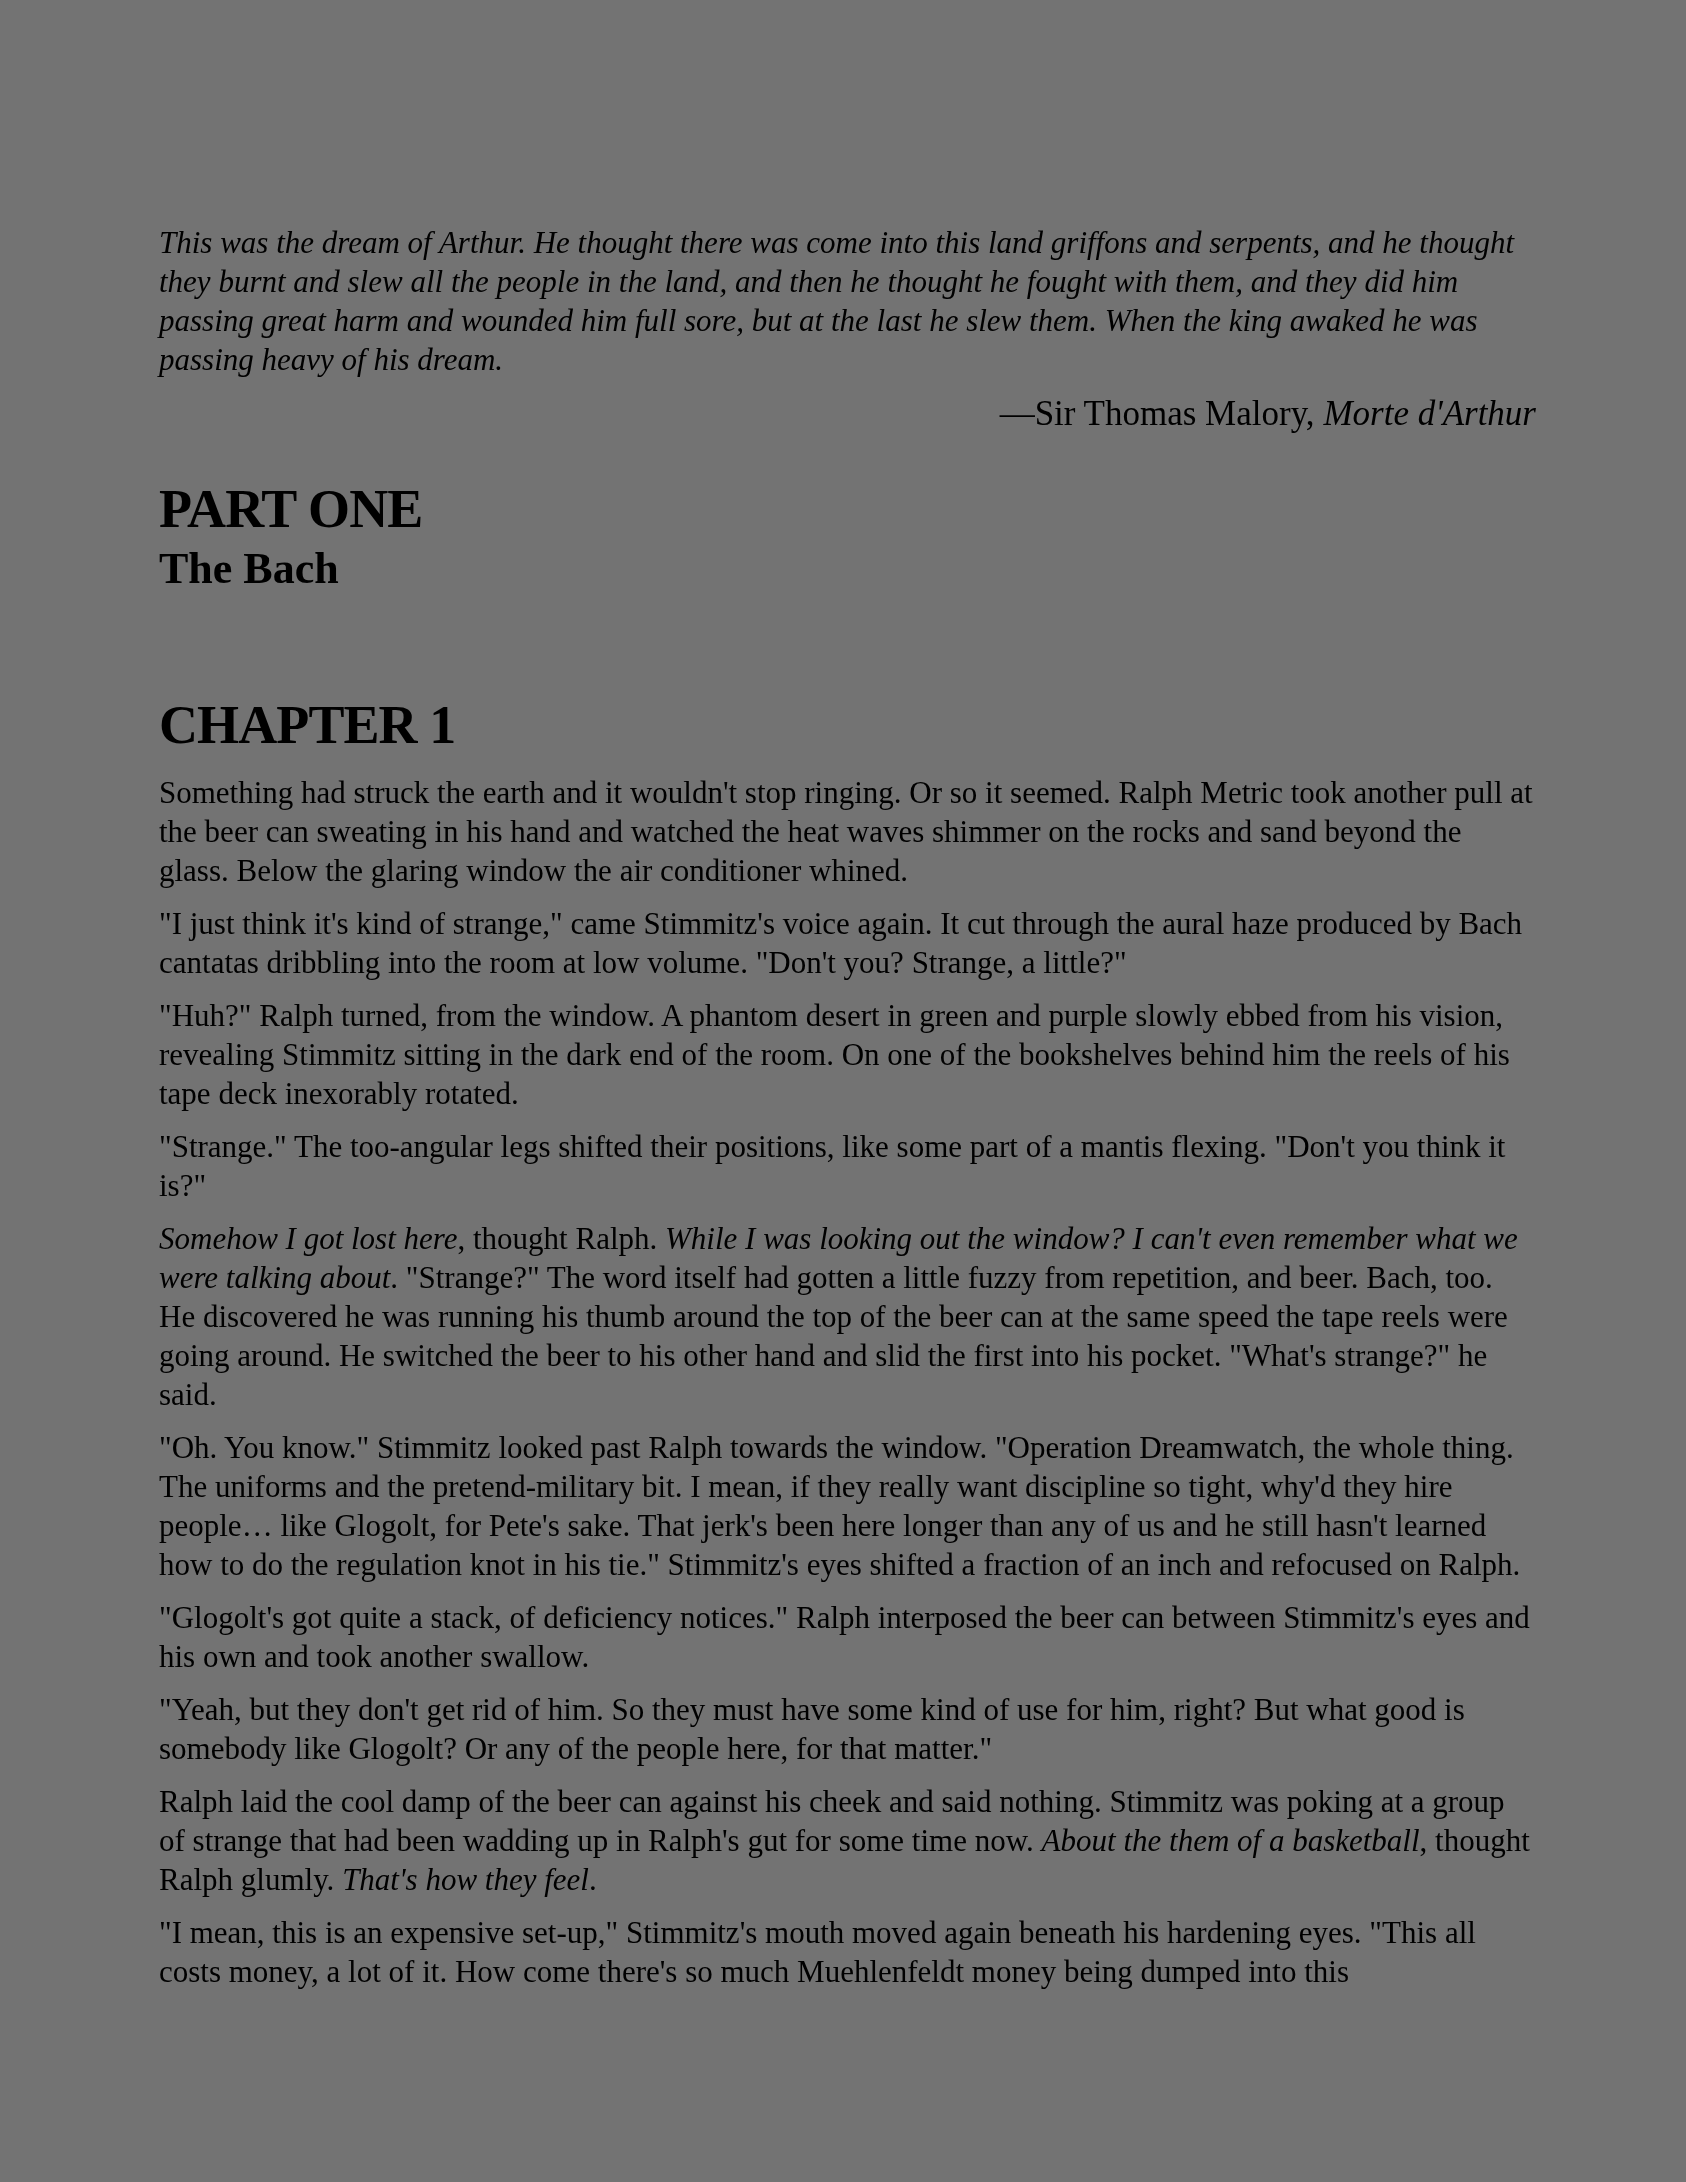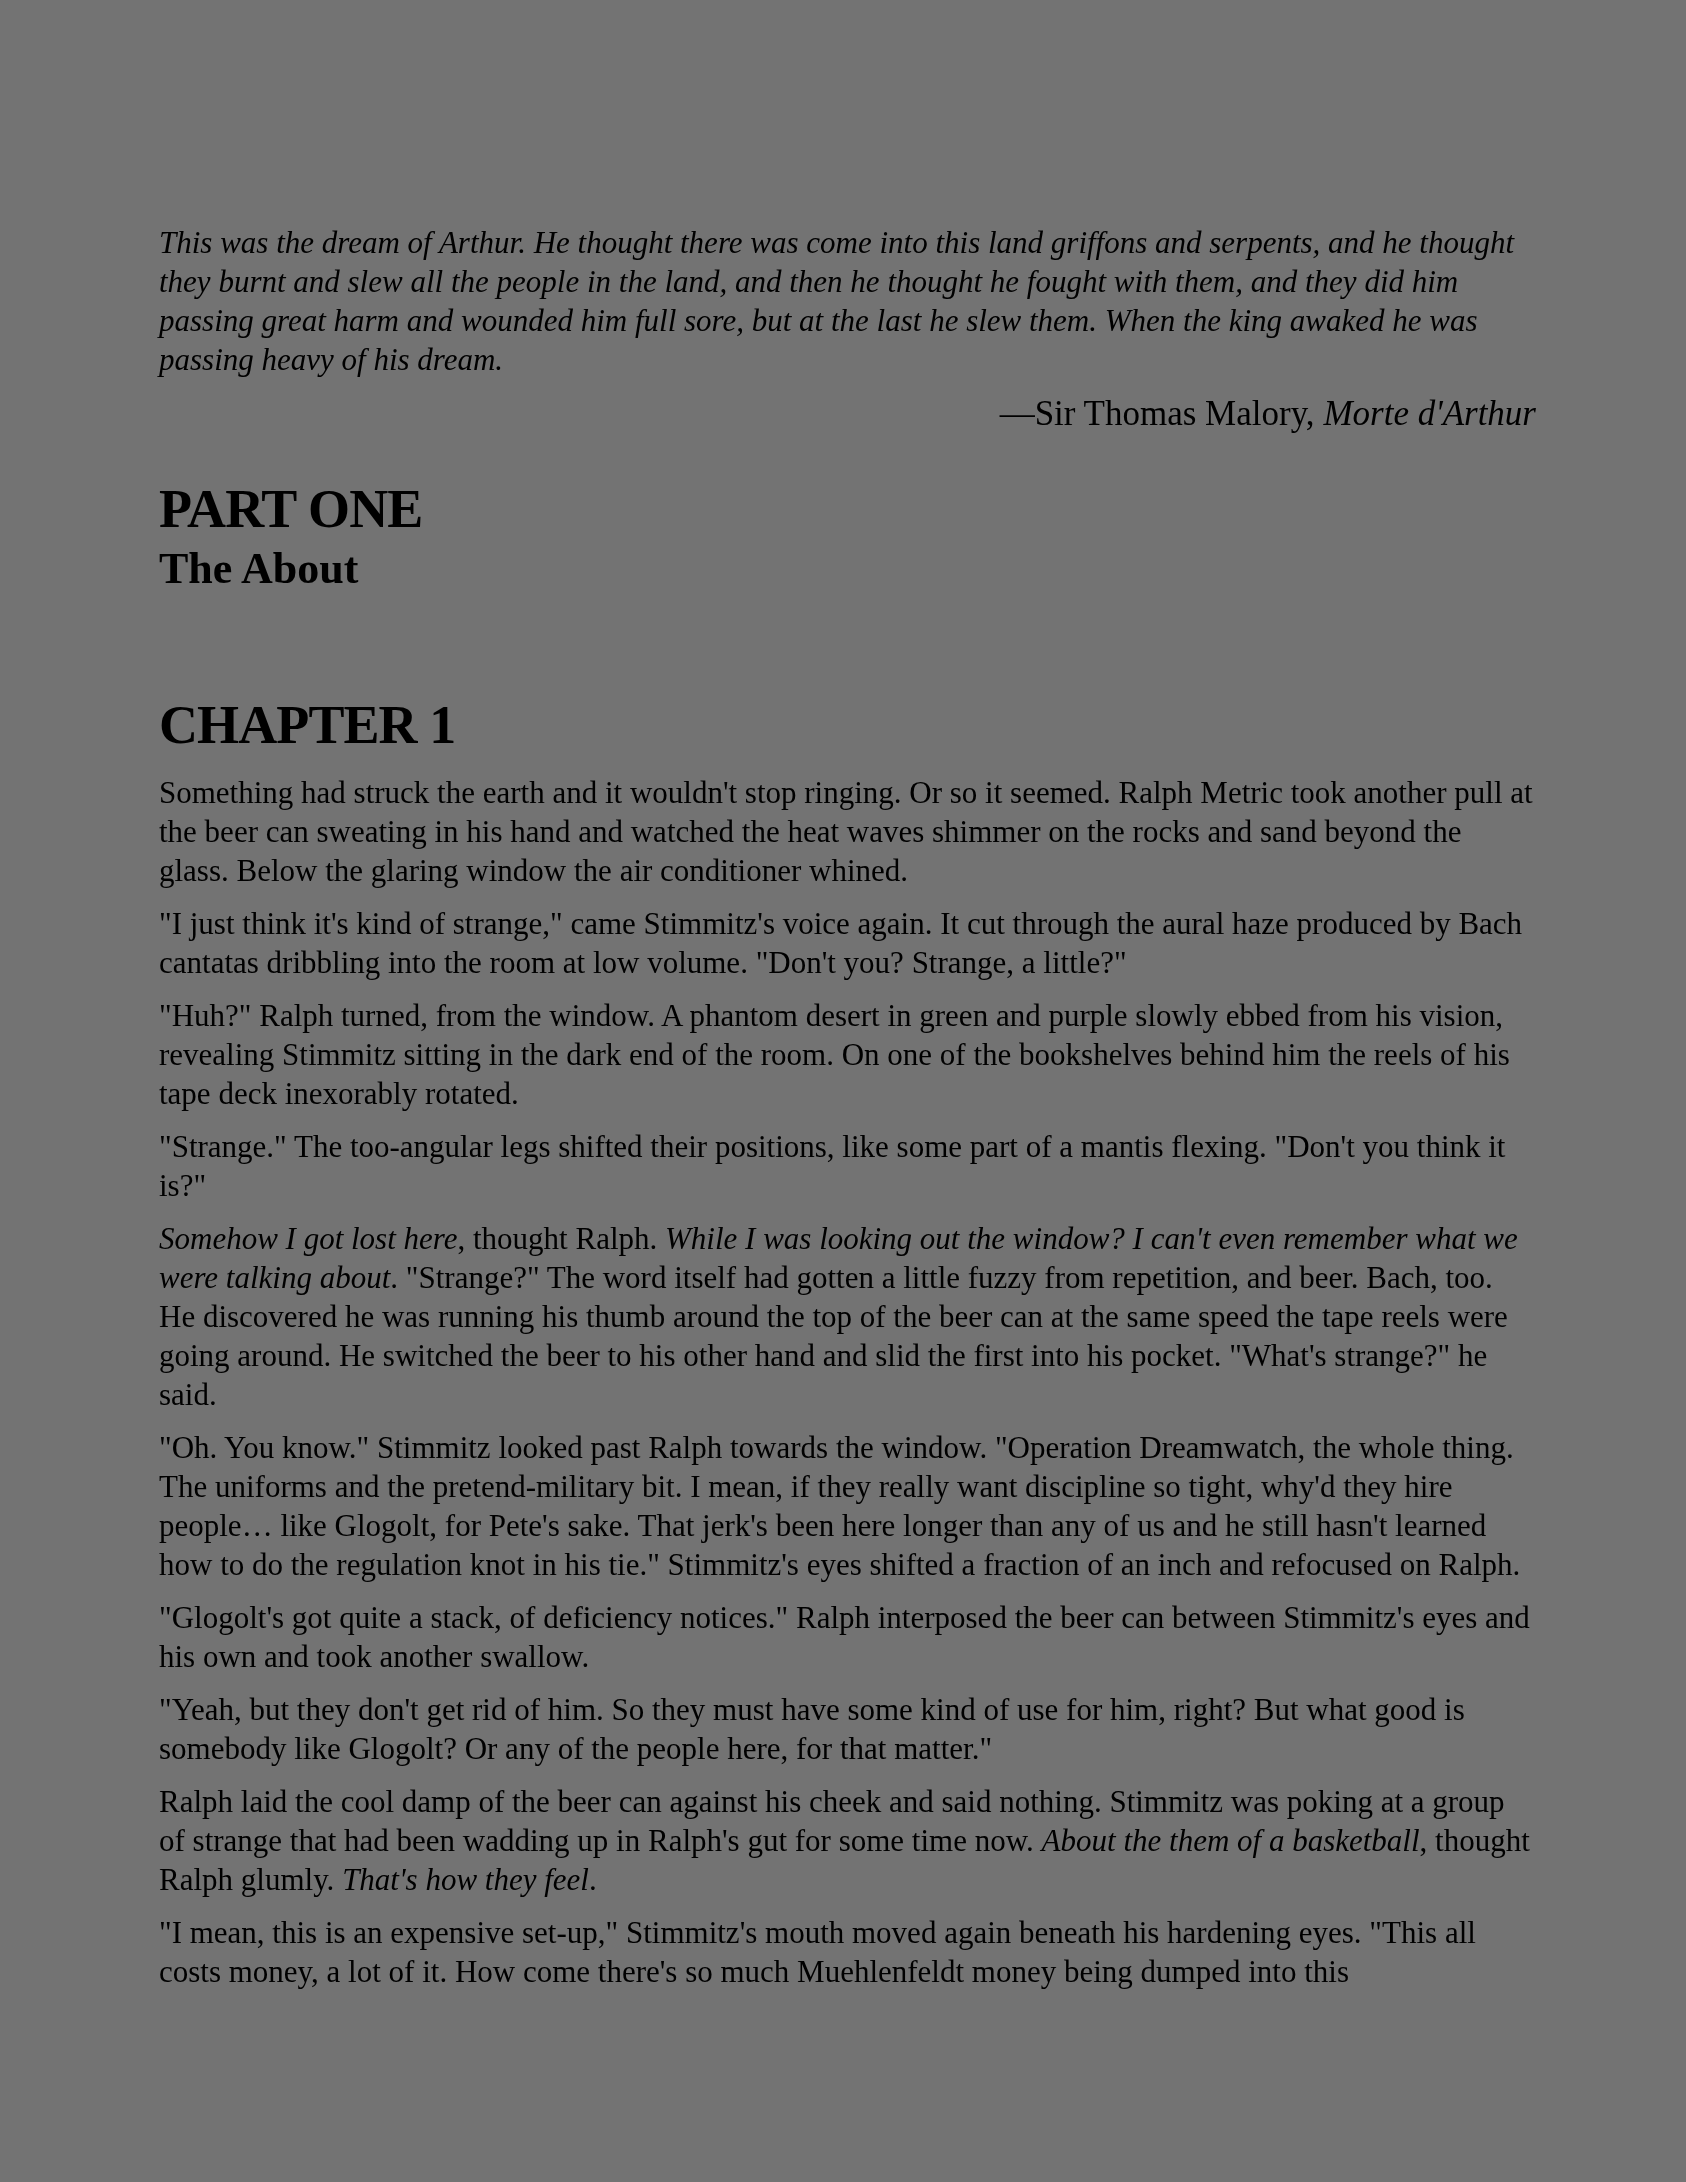--- a/index.html
+++ b/index.html
@@ -75,21 +75,21 @@
 
 <div class="page">
   <div class="content">
 
     <blockquote class="epigraph">This was the dream of Arthur. He thought there was come into this land griffons and serpents, and he thought they burnt and slew all the people in the land, and then he thought he fought with them, and they did him passing great harm and wounded him full sore, but at the last he slew them. When the king awaked he was passing heavy of his dream.</blockquote>
 
     <p class="attribution"><span>—Sir Thomas Malory, </span><em>Morte d'Arthur</em></p>
 
     <h1 class="part-heading">
       <span class="part-kicker">PART ONE</span>
-      <span class="part-title">The About</span>
+      <span class="part-title">The Bach</span>
     </h1>
 
     <h2 class="chapter-heading">CHAPTER 1</h2>
 
     <div class="chapter-body">
         <p><span>Something had struck the earth and it wouldn't stop ringing. Or so it seemed. Ralph Metric took another pull at the beer can sweating in his hand and watched the heat waves shimmer on the rocks and sand beyond the glass. Below the glaring window the air conditioner whined.</span></p>
         <p><span>"I just think it's kind of strange," came Stimmitz's voice again. It cut through the aural haze produced by Bach cantatas dribbling into the room at low volume. "Don't you? Strange, a little?"</span></p>
         <p><span>"Huh?" Ralph turned, from the window. A phantom desert in green and purple slowly ebbed from his vision, revealing Stimmitz sitting in the dark end of the room. On one of the bookshelves behind him the reels of his tape deck inexorably rotated.</span></p>
         <p><span>"Strange." The too-angular legs shifted their positions, like some part of a mantis flexing. "Don't you think it is?"</span></p>
         <p><em>Somehow I got lost here</em><span>, thought Ralph. </span><em>While I was looking out the window? I can't even remember what we were talking about</em><span>. "Strange?" The word itself had gotten a little fuzzy from repetition, and beer. Bach, too. He discovered he was running his thumb around the top of the beer can at the same speed the tape reels were going around. He switched the beer to his other hand and slid the first into his pocket. "What's strange?" he said.</span></p>

